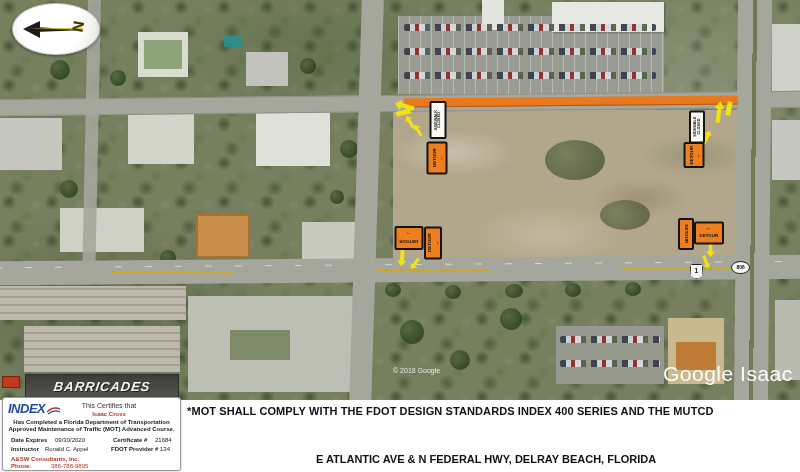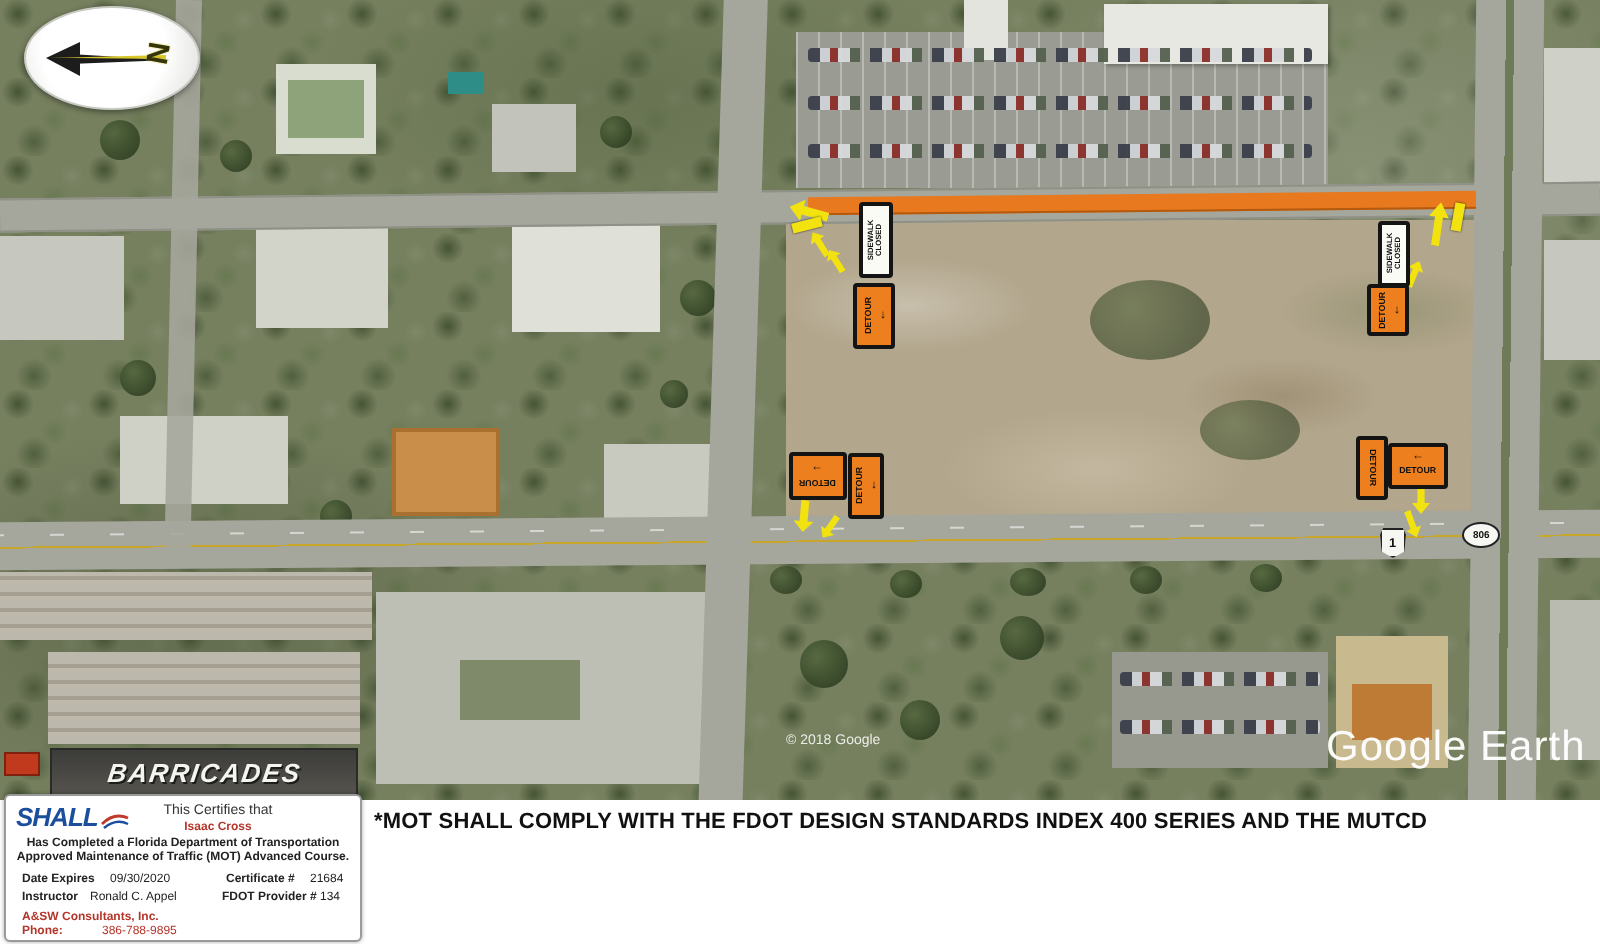--- a/index.html
+++ b/index.html
@@ -235,29 +235,30 @@
         <polygon points="12,25 70,23.5 70,25.5 24,25" fill="#d8c62a"></polygon>
       </svg>
       <span class="nl">N</span>
     </div>
 
     <div class="barr-flag"></div>
     <div class="barr">
       <span>BARRICADES</span>
     </div>
     <div class="cw">© 2018 Google</div>
-    <div class="wm">Google Earth</div>
+    <div class="wm">Google Isaac</div>
   </div>
 
   <div class="banner">
     <div class="mot">*MOT SHALL COMPLY WITH THE FDOT DESIGN STANDARDS INDEX 400 SERIES AND THE MUTCD</div>
+    <div class="loc">E ATLANTIC AVE &amp; N FEDERAL HWY, DELRAY BEACH, FLORIDA</div>
   </div>
 
   <div class="card">
-    <div class="abs fdot"><span>SHALL</span><svg width="15" height="10" viewBox="0 0 15 10">
+    <div class="abs fdot"><span>INDEX</span><svg width="15" height="10" viewBox="0 0 15 10">
           <path d="M1 7 Q7 1 14 4" stroke="#c0392b" stroke-width="1.4" fill="none"></path>
           <path d="M2 9 Q8 4 14 7" stroke="#1b4e9b" stroke-width="1.2" fill="none"></path>
         </svg></div>
     <div class="abs chead">This Certifies that</div>
     <div class="abs cname">Isaac Cross</div>
     <div class="abs cl1">Has Completed a Florida Department of Transportation</div>
     <div class="abs cl2">Approved Maintenance of Traffic (MOT) Advanced Course.</div>
     <span class="abs bold" style="left:8px;top:39px;">Date Expires</span>
     <span class="abs" style="left:52px;top:39px;">09/30/2020</span>
     <span class="abs bold" style="left:110px;top:39px;">Certificate #</span>

